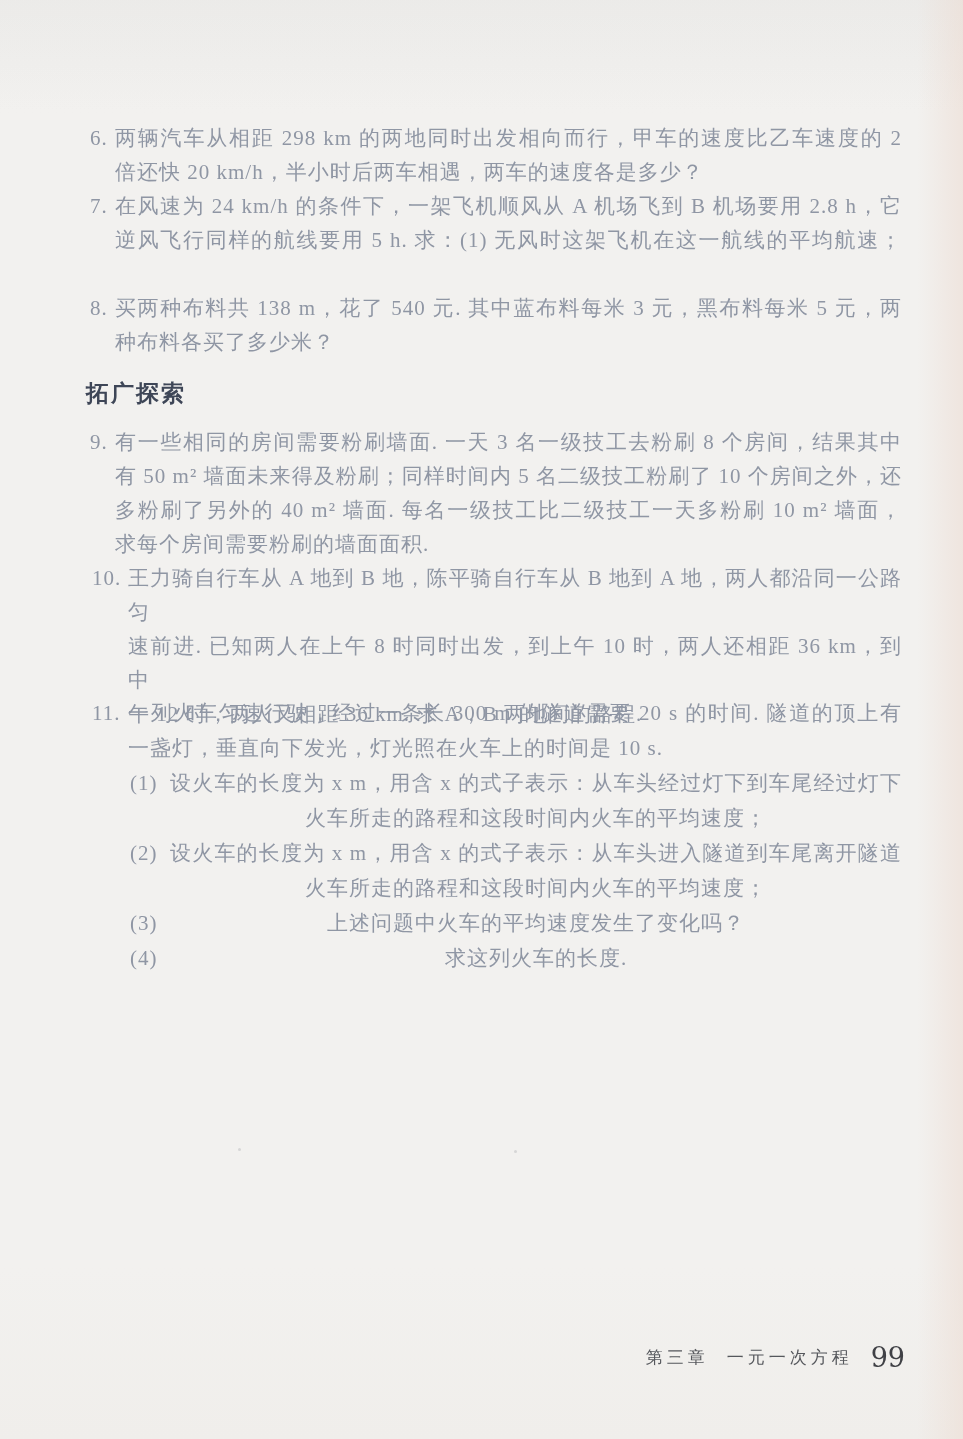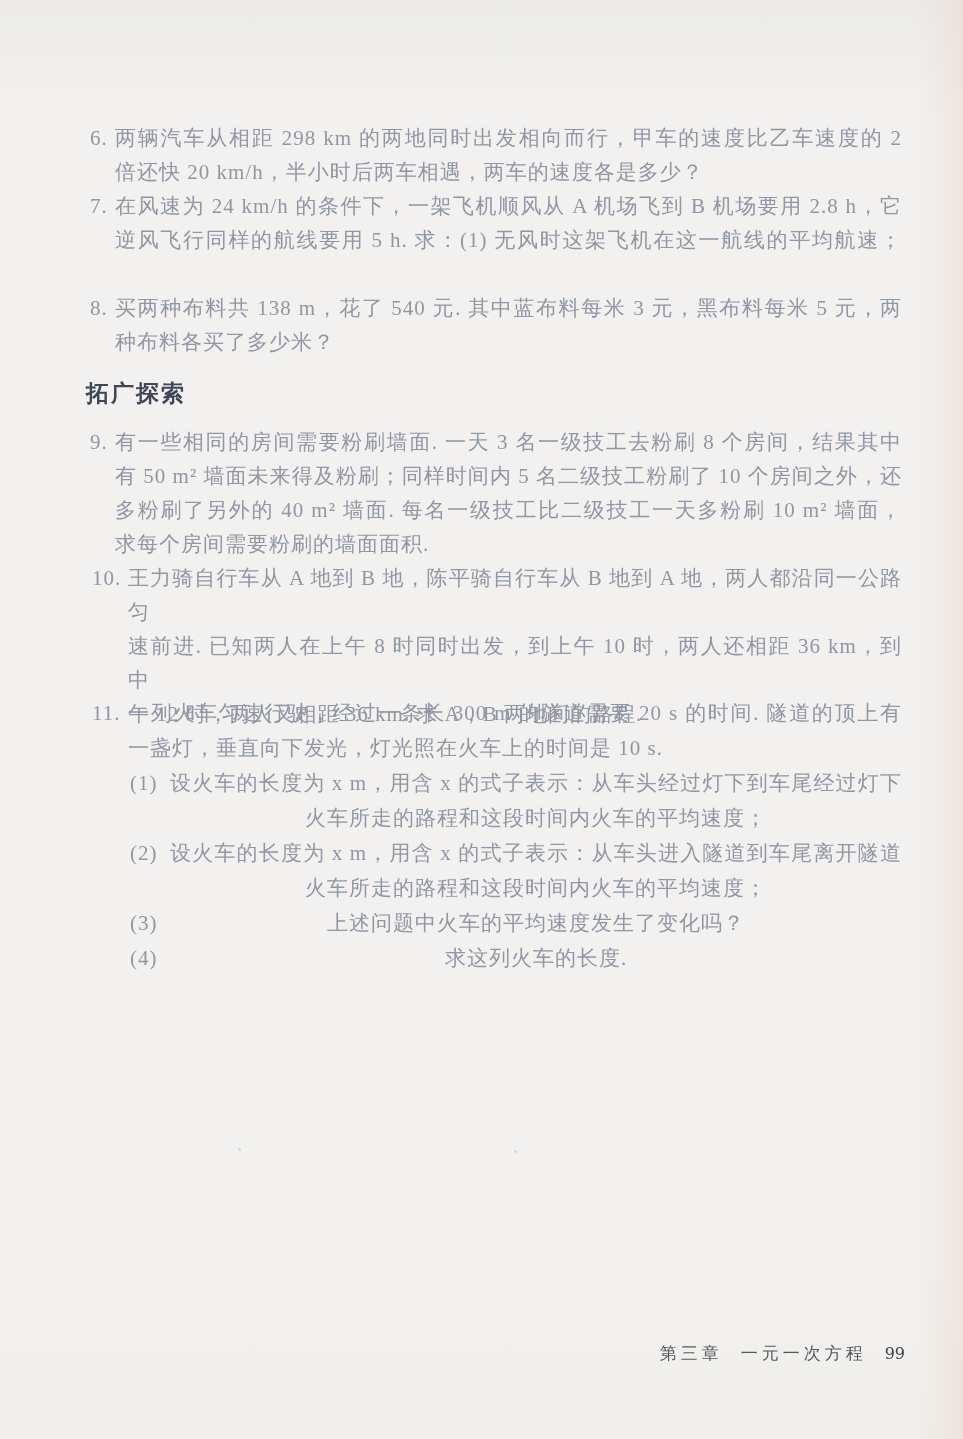--- a/index.html
+++ b/index.html
@@ -51,21 +51,21 @@
     font-size: 23px; font-weight: bold;
     color: #3e4657; letter-spacing: 2px; margin-top: 9px;
   }
 
   .footer {
     position: absolute; top: 1342px; right: 58px;
     display: flex; align-items: center; gap: 18px;
     color: #55575c; font-size: 17px; letter-spacing: 4px;
   }
   .footer .pageno {
-    font-size: 16px; color: #404146; letter-spacing: 0;
+    font-size: 27px; color: #404146; letter-spacing: 0;
     font-family: "DejaVu Serif", serif;
   }
 </style>
 </head>
 <body>
 
 <div class="page">
   <div class="edge-top"></div>
   <div class="edge-right"></div>
   <div class="speck" style="left:238px; top:1148px;"></div>

